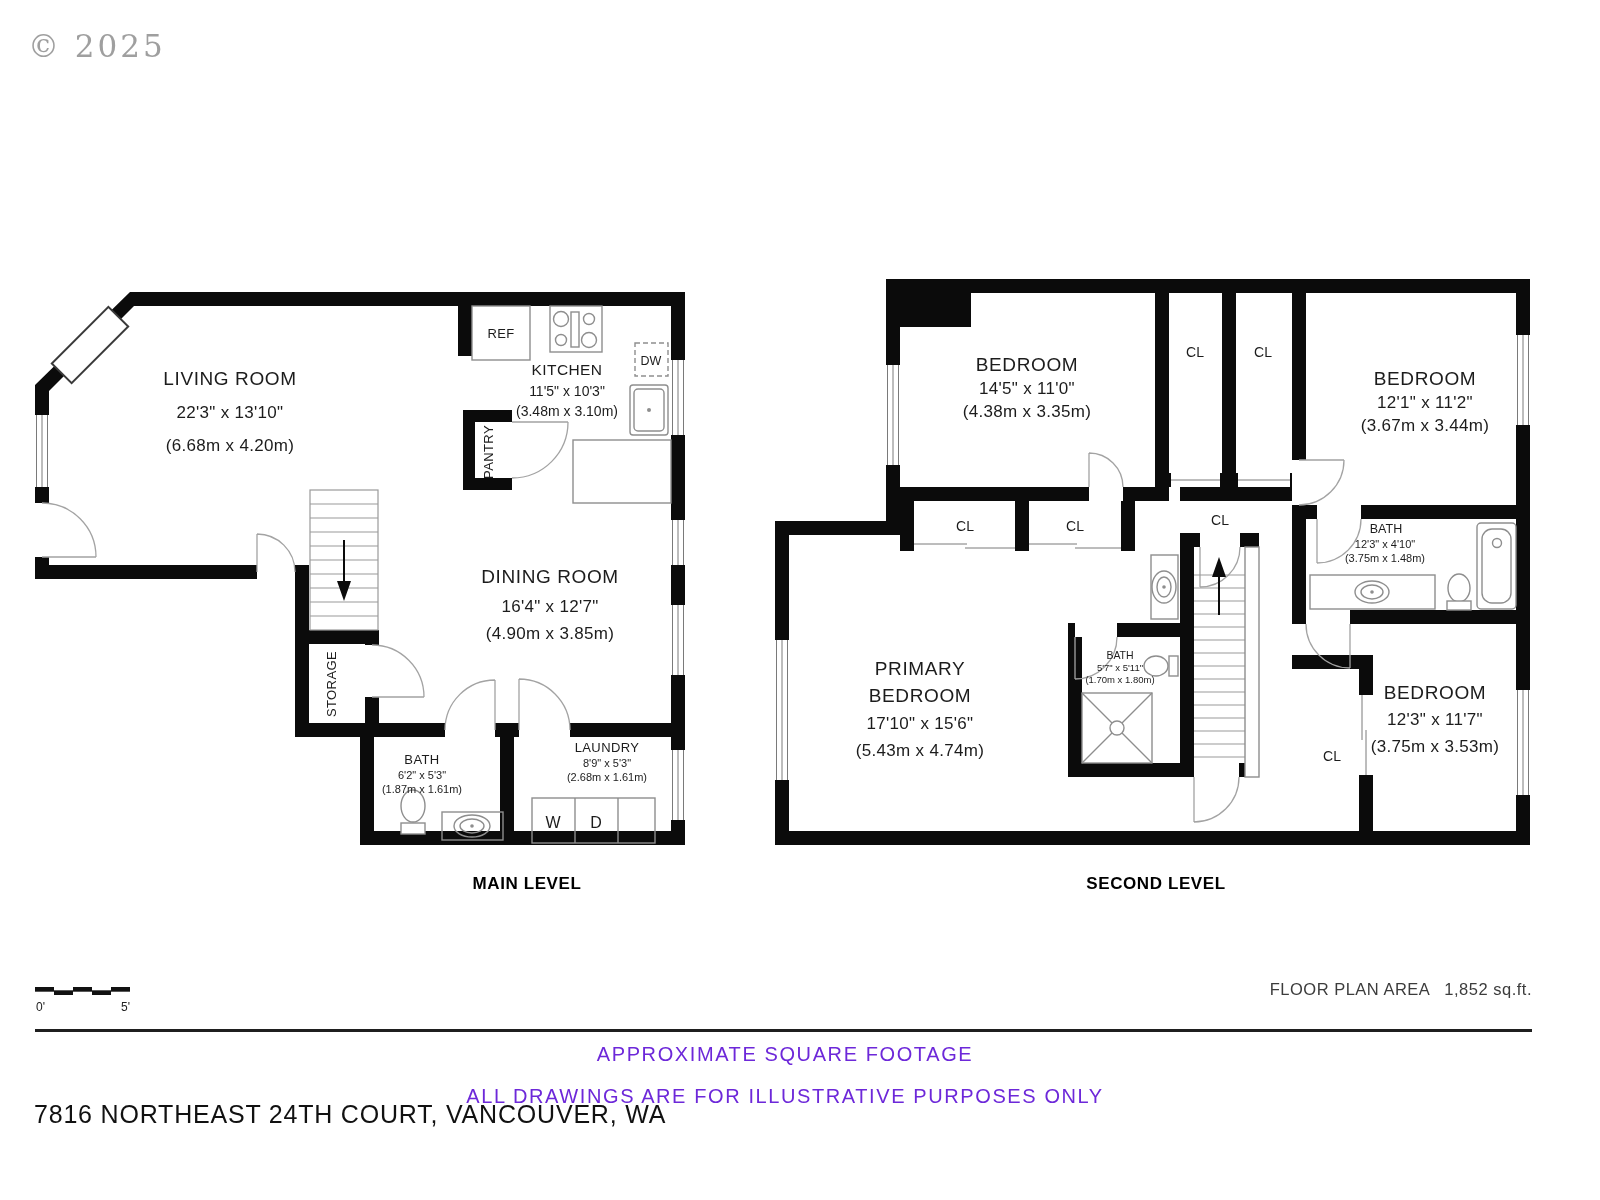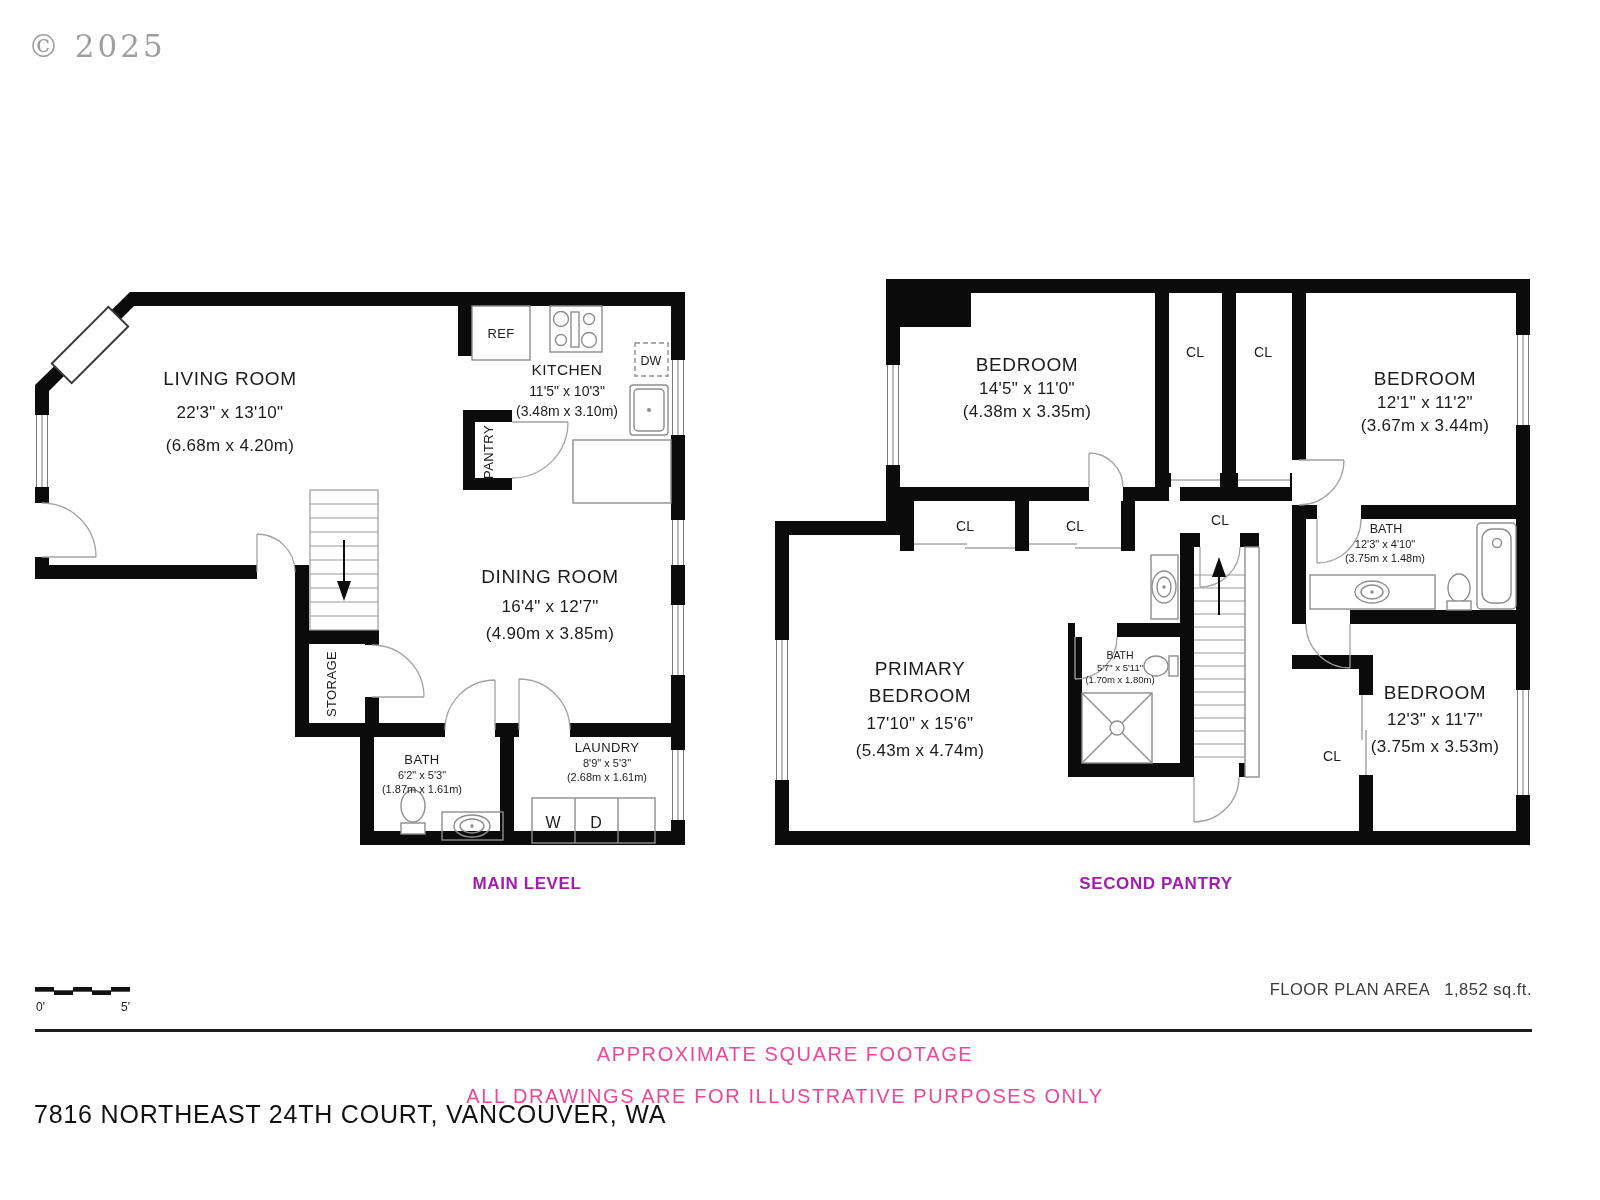--- a/index.html
+++ b/index.html
@@ -18,26 +18,26 @@
   .t10{font-size:10.5px}
   .t9{font-size:9.5px}
   .wl{fill:#0b0b0b;}
   .gap{fill:#ffffff;}
   .fx{fill:none;stroke:#8e8e8e;stroke-width:1.4;}
   .fxw{fill:#ffffff;stroke:#8e8e8e;stroke-width:1.4;}
   .dr{fill:none;stroke:#a3a3a3;stroke-width:1.3;}
   .wn{fill:none;stroke:#7a7a7a;stroke-width:1;}
   .st{fill:none;stroke:#9a9a9a;stroke-width:1.2;}
   .arrow{fill:#0b0b0b;}
-  .caption{position:absolute;transform:translateX(-50%);font-weight:700;font-size:17px;letter-spacing:.6px;color:#a21caf;}
+  .caption{position:absolute;transform:translateX(-50%);font-weight:700;font-size:17px;letter-spacing:.6px;color:#000000;}
   .copyright{position:absolute;left:28px;top:28px;font-family:"DejaVu Serif",serif;font-size:31px;letter-spacing:3px;color:#8f8f8f;opacity:.85;}
   .area-line{position:absolute;right:68px;top:980px;font-size:16.5px;color:#3c3c3c;letter-spacing:.5px;}
   .area-line .val{margin-left:14px;}
   .rule{position:absolute;left:35px;width:1497px;top:1029px;height:3px;background:#1f1f1f;}
-  .disc{position:absolute;left:785px;transform:translateX(-50%);font-size:20px;color:#ec4899;letter-spacing:1.6px;white-space:nowrap;}
+  .disc{position:absolute;left:785px;transform:translateX(-50%);font-size:20px;color:#6d28d9;letter-spacing:1.6px;white-space:nowrap;}
   .addr{position:absolute;left:34px;top:1100px;font-size:25px;color:#111;letter-spacing:.8px;text-align:right;}
   .scalebar{position:absolute;left:35px;top:985px;}
   .scalebar text{font-size:12px;fill:#222;text-anchor:start;}
 </style>
 </head>
 <body>
 
 <div class="copyright">© 2025</div>
 
 <svg class="abs" style="left:30px;top:285px" width="660" height="560" viewBox="0 0 660 560">
@@ -320,21 +320,21 @@
 
   <text class="t14" x="420" y="82">CL</text>
   <text class="t14" x="488" y="82">CL</text>
   <text class="t14" x="190" y="256">CL</text>
   <text class="t14" x="300" y="256">CL</text>
   <text class="t14" x="445" y="250">CL</text>
   <text class="t14" x="557" y="486">CL</text>
 </svg>
 
 <div class="caption" style="left:527px;top:874px">MAIN LEVEL</div>
-<div class="caption" style="left:1156px;top:874px">SECOND PANTRY</div>
+<div class="caption" style="left:1156px;top:874px">SECOND LEVEL</div>
 
 <svg class="scalebar" width="140" height="32">
   <line x1="0" y1="6" x2="95" y2="6" stroke="#222" stroke-width="1.5"></line>
   <rect x="0" y="2" width="19" height="4" fill="#111"></rect>
   <rect x="19" y="6" width="19" height="4" fill="#111"></rect>
   <rect x="38" y="2" width="19" height="4" fill="#111"></rect>
   <rect x="57" y="6" width="19" height="4" fill="#111"></rect>
   <rect x="76" y="2" width="19" height="4" fill="#111"></rect>
   <text x="1" y="26">0'</text>
   <text x="86" y="26">5'</text>

